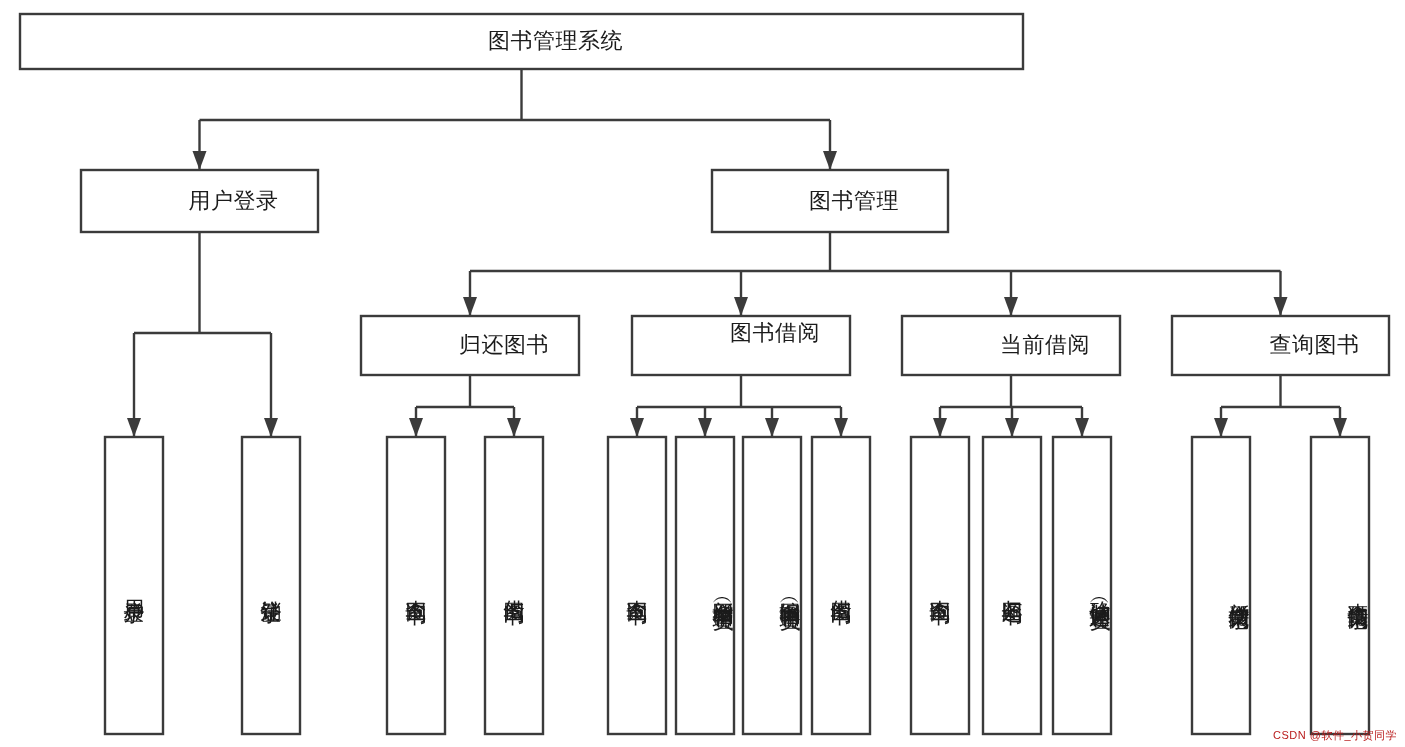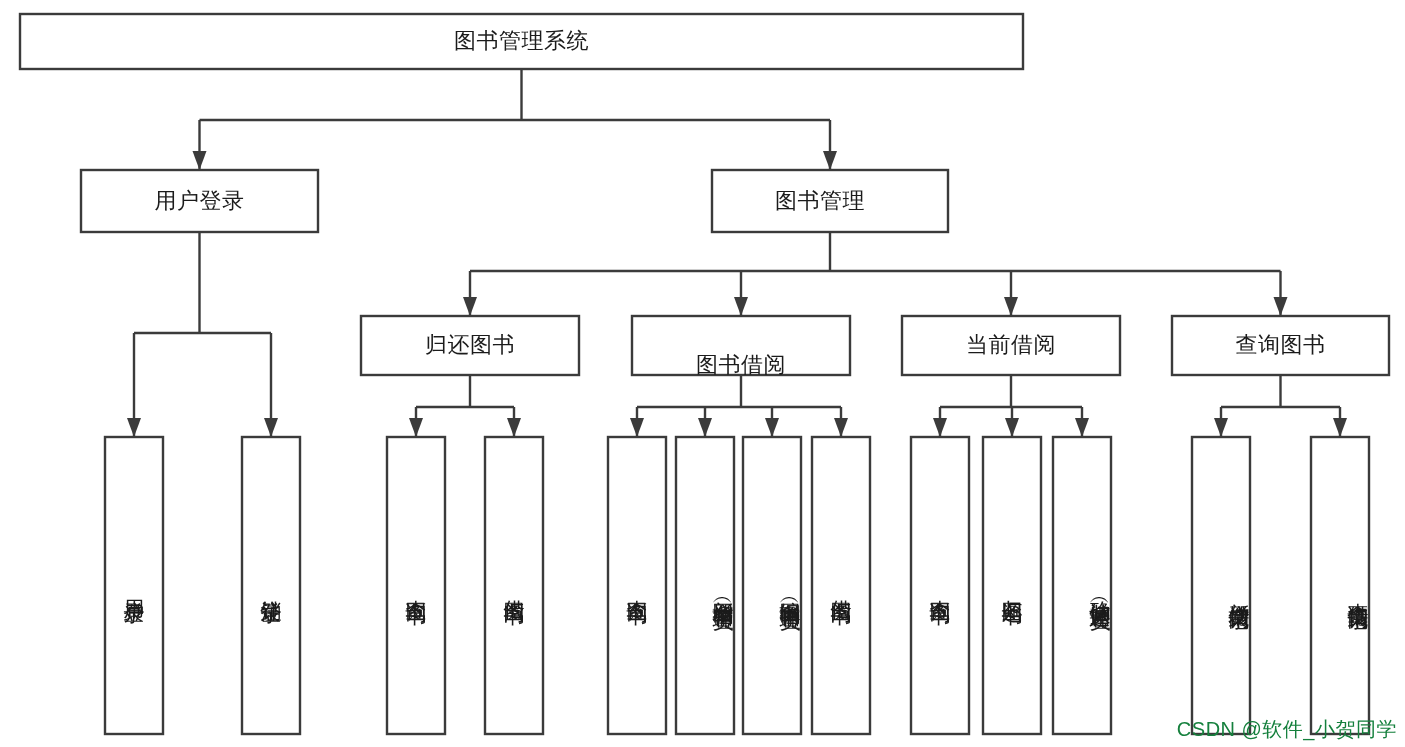--- a/index.html
+++ b/index.html
@@ -48,41 +48,42 @@
     justify-content: center;
     color: #1b1b1b;
     font-family: "Liberation Sans", "DejaVu Sans", sans-serif;
     line-height: 1.04;
     pointer-events: none;
     user-select: none;
   }
   .node-label.horizontal {
     font-size: 22px;
     letter-spacing: 0.5px;
+    margin-left: 34px;
   }
   .node-label.vertical {
     writing-mode: vertical-rl;
     text-orientation: upright;
     font-size: 21px;
     letter-spacing: 1.5px;
     align-items: flex-start;
     justify-content: center;
     padding-top: 10px;
     box-sizing: border-box;
   }
   .node-label.vertical.short {
     align-items: center;
     padding-top: 0;
   }
   .watermark {
     position: absolute;
     right: 8px;
     bottom: 4px;
-    font-size: 20px;
-    color: #15803d;
+    font-size: 11px;
+    color: #b91c1c;
     font-family: "Liberation Sans", "DejaVu Sans", sans-serif;
     letter-spacing: 0.5px;
     user-select: none;
     white-space: nowrap;
   }
 </style>
 </head>
 <body>
 
 <div id="diagram-root">
@@ -164,21 +165,21 @@
         <rect x="1192" y="437" width="58" height="297" class="node-box"></rect>
         <rect x="1311" y="437" width="58" height="297" class="node-box"></rect>
       </g>
   </svg>
 
   <div id="labels">
       <div class="node-label horizontal" style="left: 20px; top: 14px; width: 1003px; height: 55px;">图书管理系统</div>
       <div class="node-label horizontal" style="left: 81px; top: 170px; width: 237px; height: 62px;">用户登录</div>
       <div class="node-label horizontal" style="left: 712px; top: 170px; width: 216px; height: 62px;">图书管理</div>
       <div class="node-label horizontal" style="left: 361px; top: 316px; width: 218px; height: 59px;">归还图书</div>
-      <div class="node-label horizontal" style="left: 632px; top: 336px; width: 218px; height: 59px;">图书借阅</div>
+      <div class="node-label horizontal" style="left: 632px; top: 304px; width: 218px; height: 59px;">图书借阅</div>
       <div class="node-label horizontal" style="left: 902px; top: 316px; width: 218px; height: 59px;">当前借阅</div>
       <div class="node-label horizontal" style="left: 1172px; top: 316px; width: 217px; height: 59px;">查询图书</div>
       <div class="node-label vertical short" style="left: 105px; top: 437px; width: 58px; height: 297px;">用户登录</div>
       <div class="node-label vertical short" style="left: 242px; top: 437px; width: 58px; height: 297px;">注销登录</div>
       <div class="node-label vertical short" style="left: 387px; top: 437px; width: 58px; height: 297px;">查询图书</div>
       <div class="node-label vertical short" style="left: 485px; top: 437px; width: 58px; height: 297px;">借阅图书</div>
       <div class="node-label vertical short" style="left: 608px; top: 437px; width: 58px; height: 297px;">查询图书</div>
       <div class="node-label vertical" style="left: 676px; top: 437px; width: 58px; height: 297px;">新增图书（管理员）</div>
       <div class="node-label vertical" style="left: 743px; top: 437px; width: 58px; height: 297px;">编辑图书（管理员）</div>
       <div class="node-label vertical short" style="left: 812px; top: 437px; width: 58px; height: 297px;">借阅图书</div>

